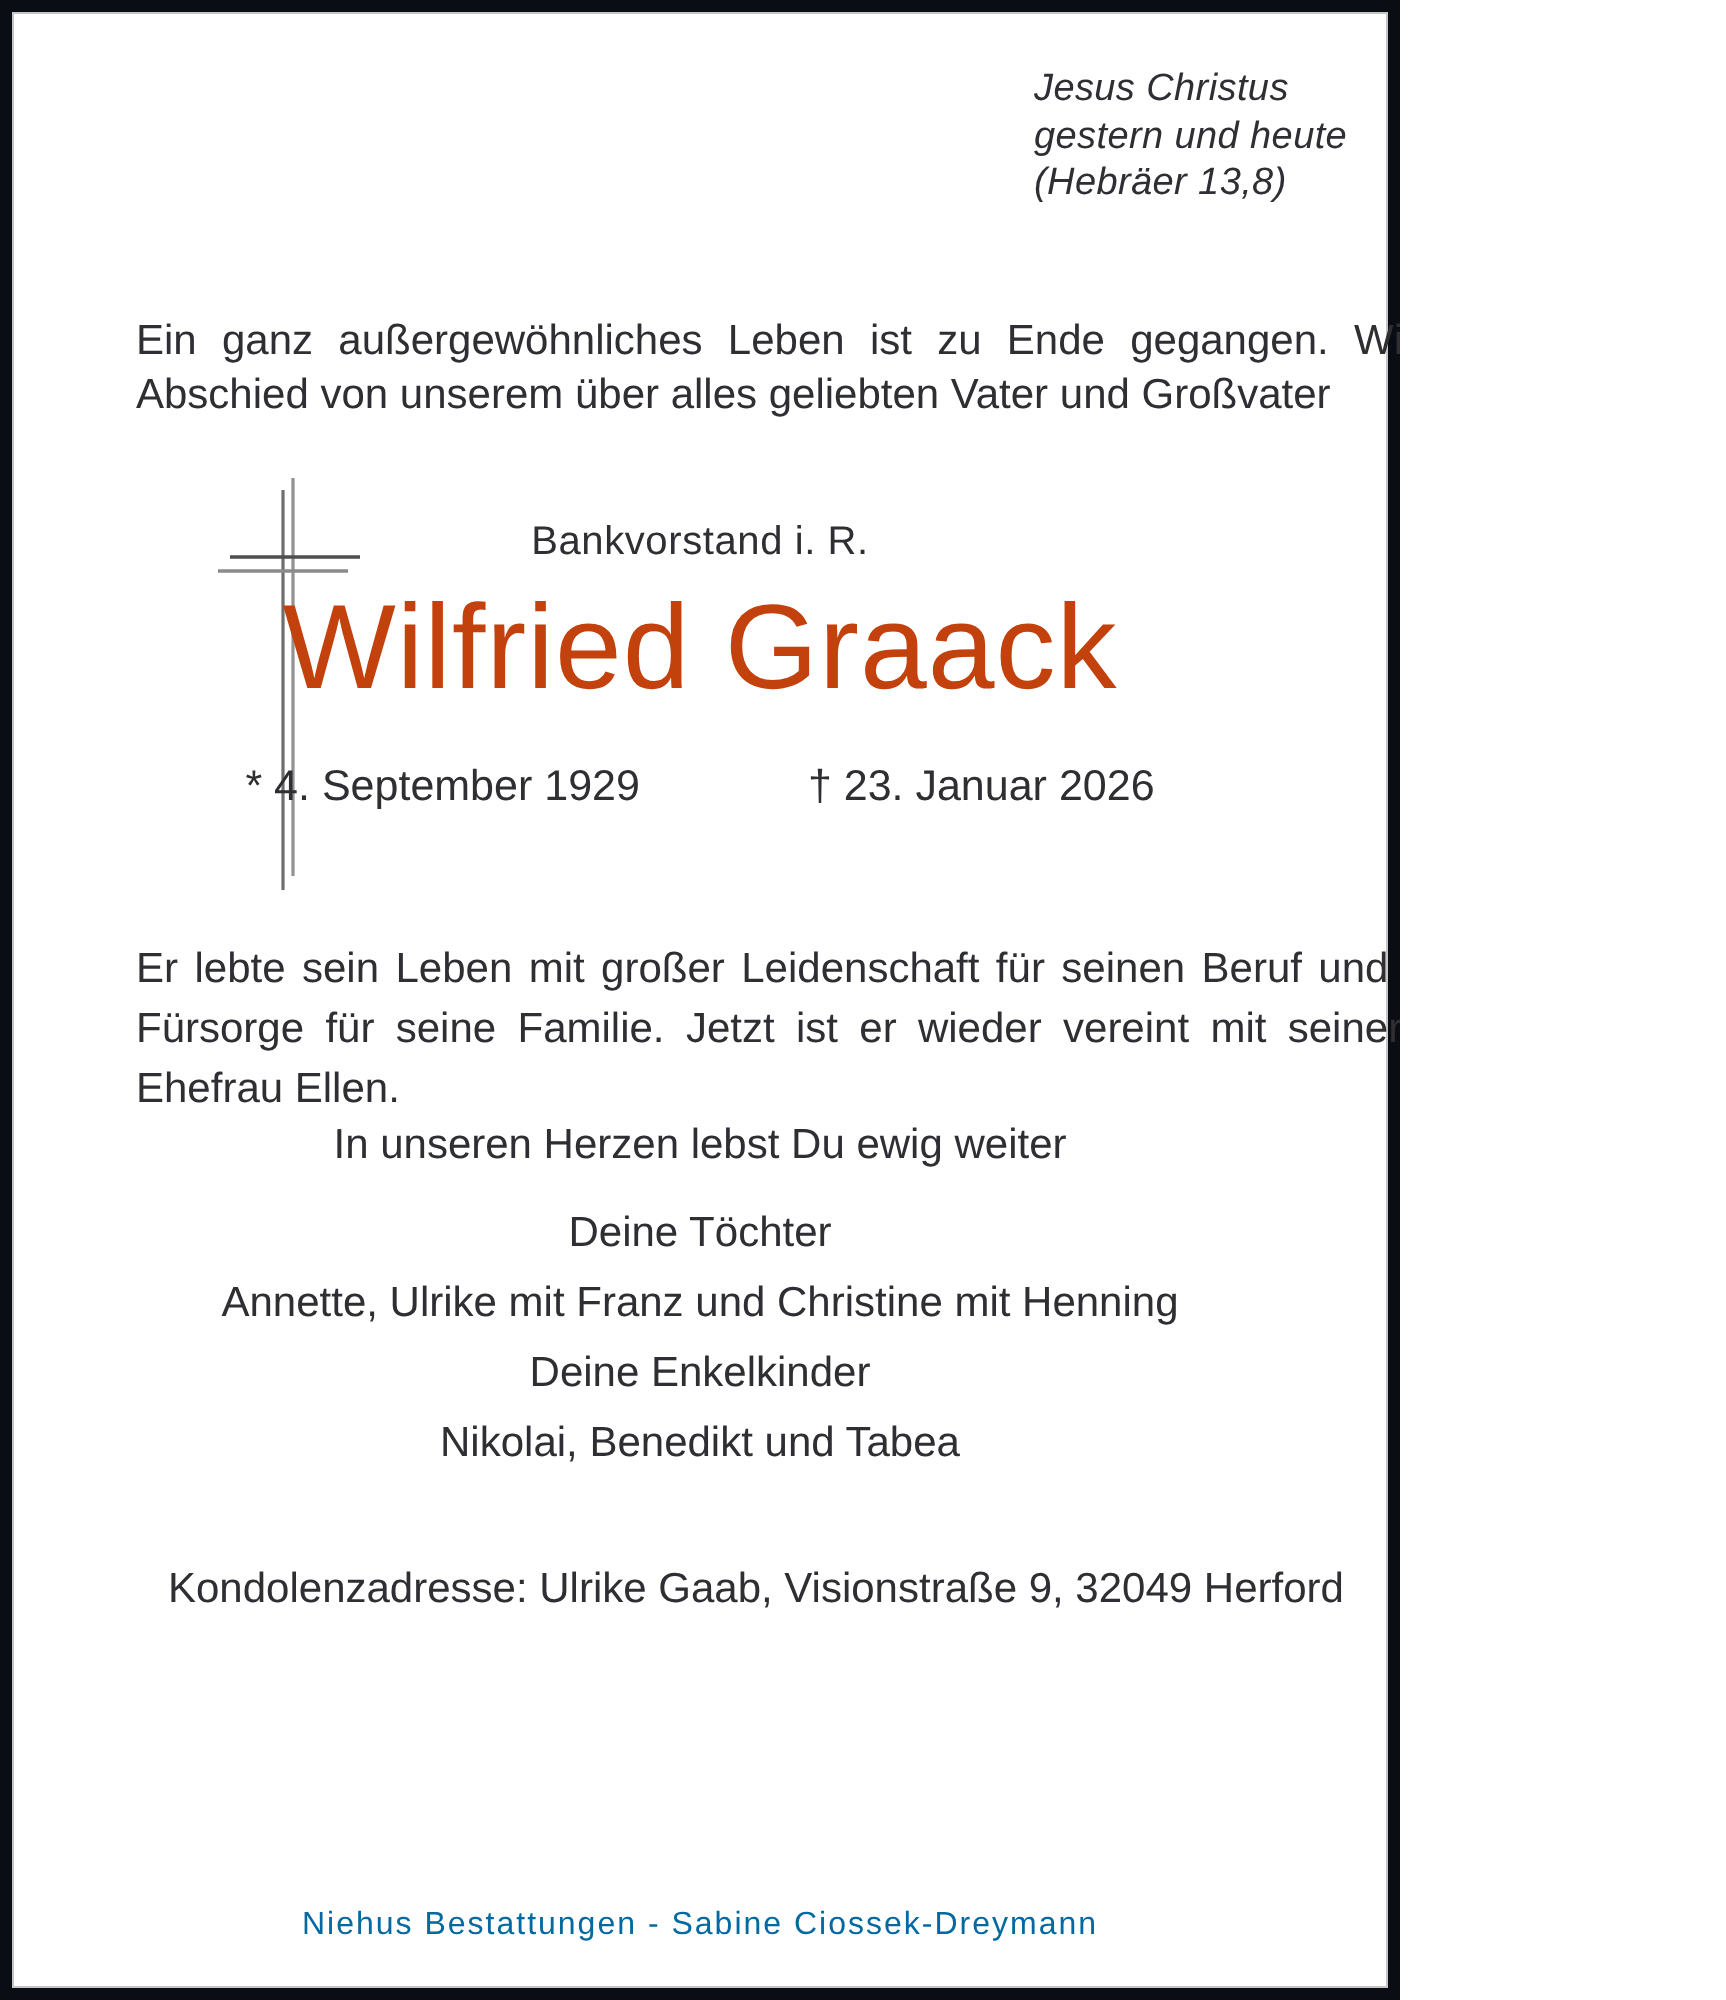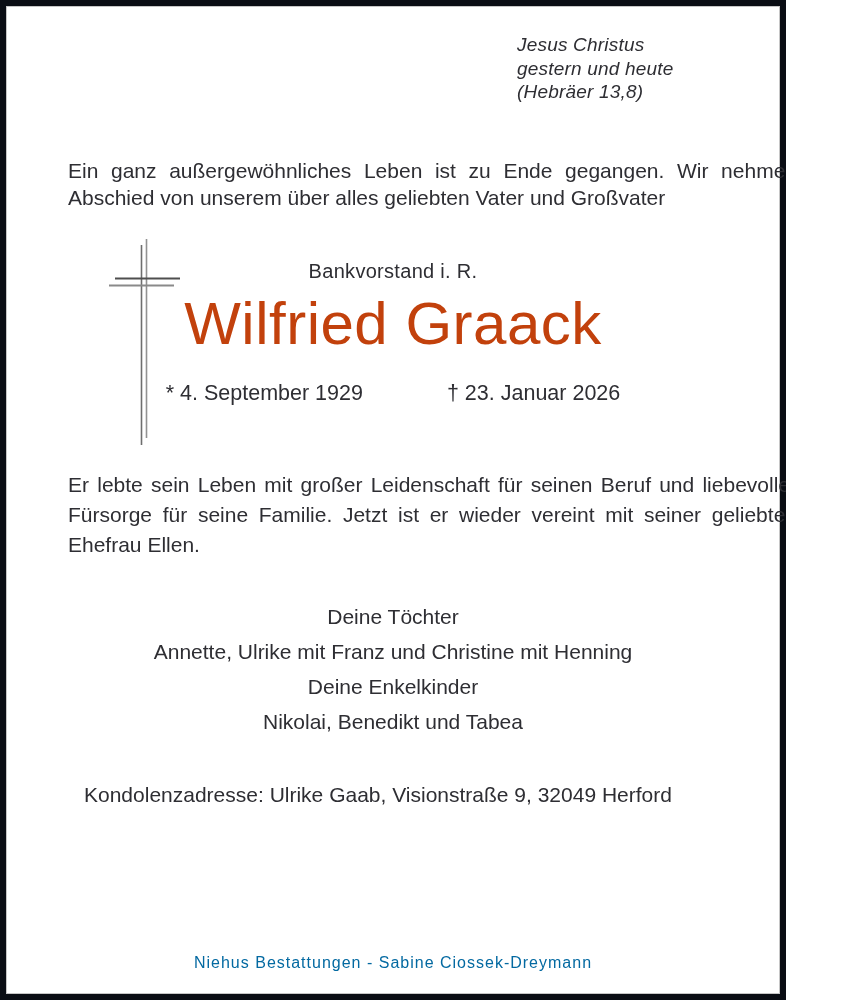--- a/index.html
+++ b/index.html
@@ -1,18 +1,18 @@
 <!DOCTYPE html>
 <html><head>
 <meta charset="utf-8">
 <style>
   html, body { margin: 0; padding: 0; background: #ffffff; }
   .page {
     position: relative;
-    width: 786px;
+    width: 700px;
     height: 1000px;
     background: #ffffff;
     font-family: "Liberation Sans", sans-serif;
     color: #2e2e33;
     overflow: hidden;
   }
   .frame {
     position: absolute;
     inset: 0;
     border: 6px solid #0a0d14;
@@ -135,20 +135,21 @@
 
   <div class="abs name">Wilfried Graack</div>
 
   <div class="abs dates">
     <span>* 4. September 1929</span>
     <span>† 23. Januar 2026</span>
   </div>
 
   <div class="abs tribute">Er lebte sein Leben mit großer Leidenschaft für seinen Beruf und liebevoller Fürsorge für seine Familie. Jetzt ist er wieder vereint mit seiner geliebten Ehefrau Ellen.</div>
 
+  <div class="abs memorial">In unseren Herzen lebst Du ewig weiter</div>
 
   <div class="abs mourners">
     <div>Deine Töchter</div>
     <div>Annette, Ulrike mit Franz und Christine mit Henning</div>
     <div>Deine Enkelkinder</div>
     <div>Nikolai, Benedikt und Tabea</div>
   </div>
 
   <div class="abs condolence">Kondolenzadresse: Ulrike Gaab, Visionstraße 9, 32049 Herford</div>
 

